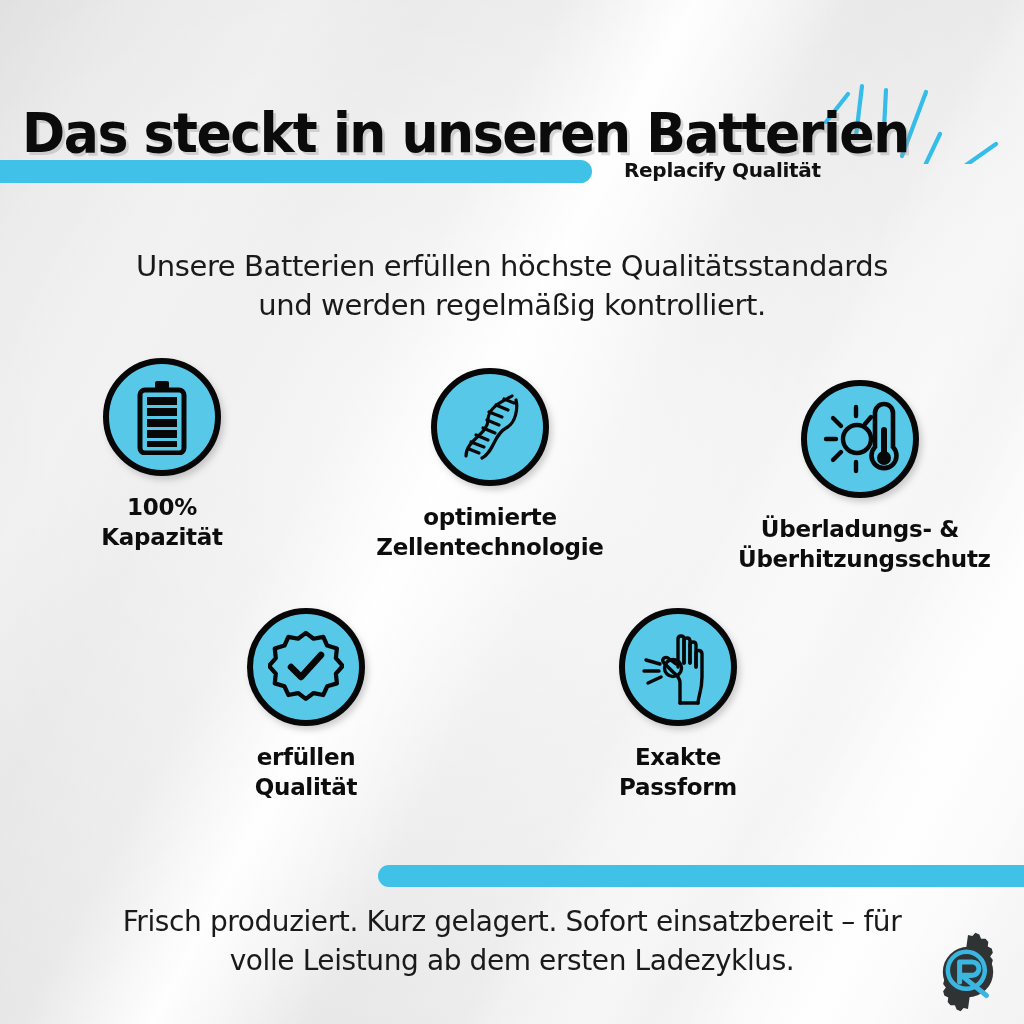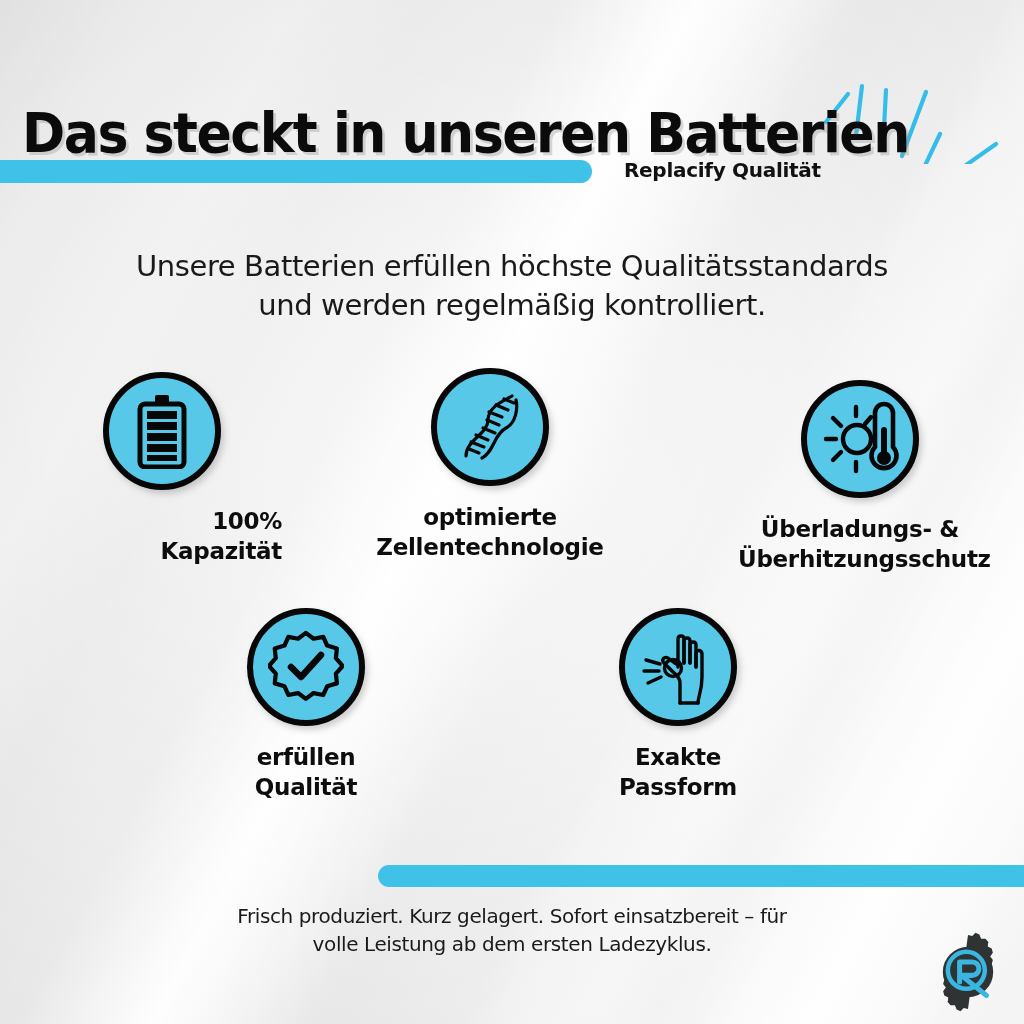--- a/index.html
+++ b/index.html
@@ -151,35 +151,35 @@
     font-family: "DejaVu Sans", sans-serif;
     font-weight: 700;
     font-size: 23px;
     line-height: 1.32;
     color: #0d0d0d;
     letter-spacing: -.3px;
     white-space: nowrap;
   }
 
   
-  #feat-capacity   { left: 42px;  top: 372px; width: 240px; text-align: right; }
+  #feat-capacity   { left: 42px;  top: 358px; width: 240px; }
   #feat-cell       { left: 368px; top: 368px; width: 244px; }
   #feat-protection { left: 738px; top: 380px; width: 244px; }
   #feat-tested     { left: 186px; top: 608px; width: 240px; }
   #feat-fit        { left: 558px; top: 608px; width: 240px; }
 
   
   .footer {
     position: absolute;
     left: 0;
     top: 903px;
     width: 1024px;
     text-align: center;
     font-family: "DejaVu Sans", sans-serif;
-    font-size: 20px;
+    font-size: 28px;
     line-height: 1.38;
     color: #1a1a1a;
     letter-spacing: -.4px;
   }
 
   
   .logo {
     position: absolute;
     right: 14px;
     bottom: 10px;

